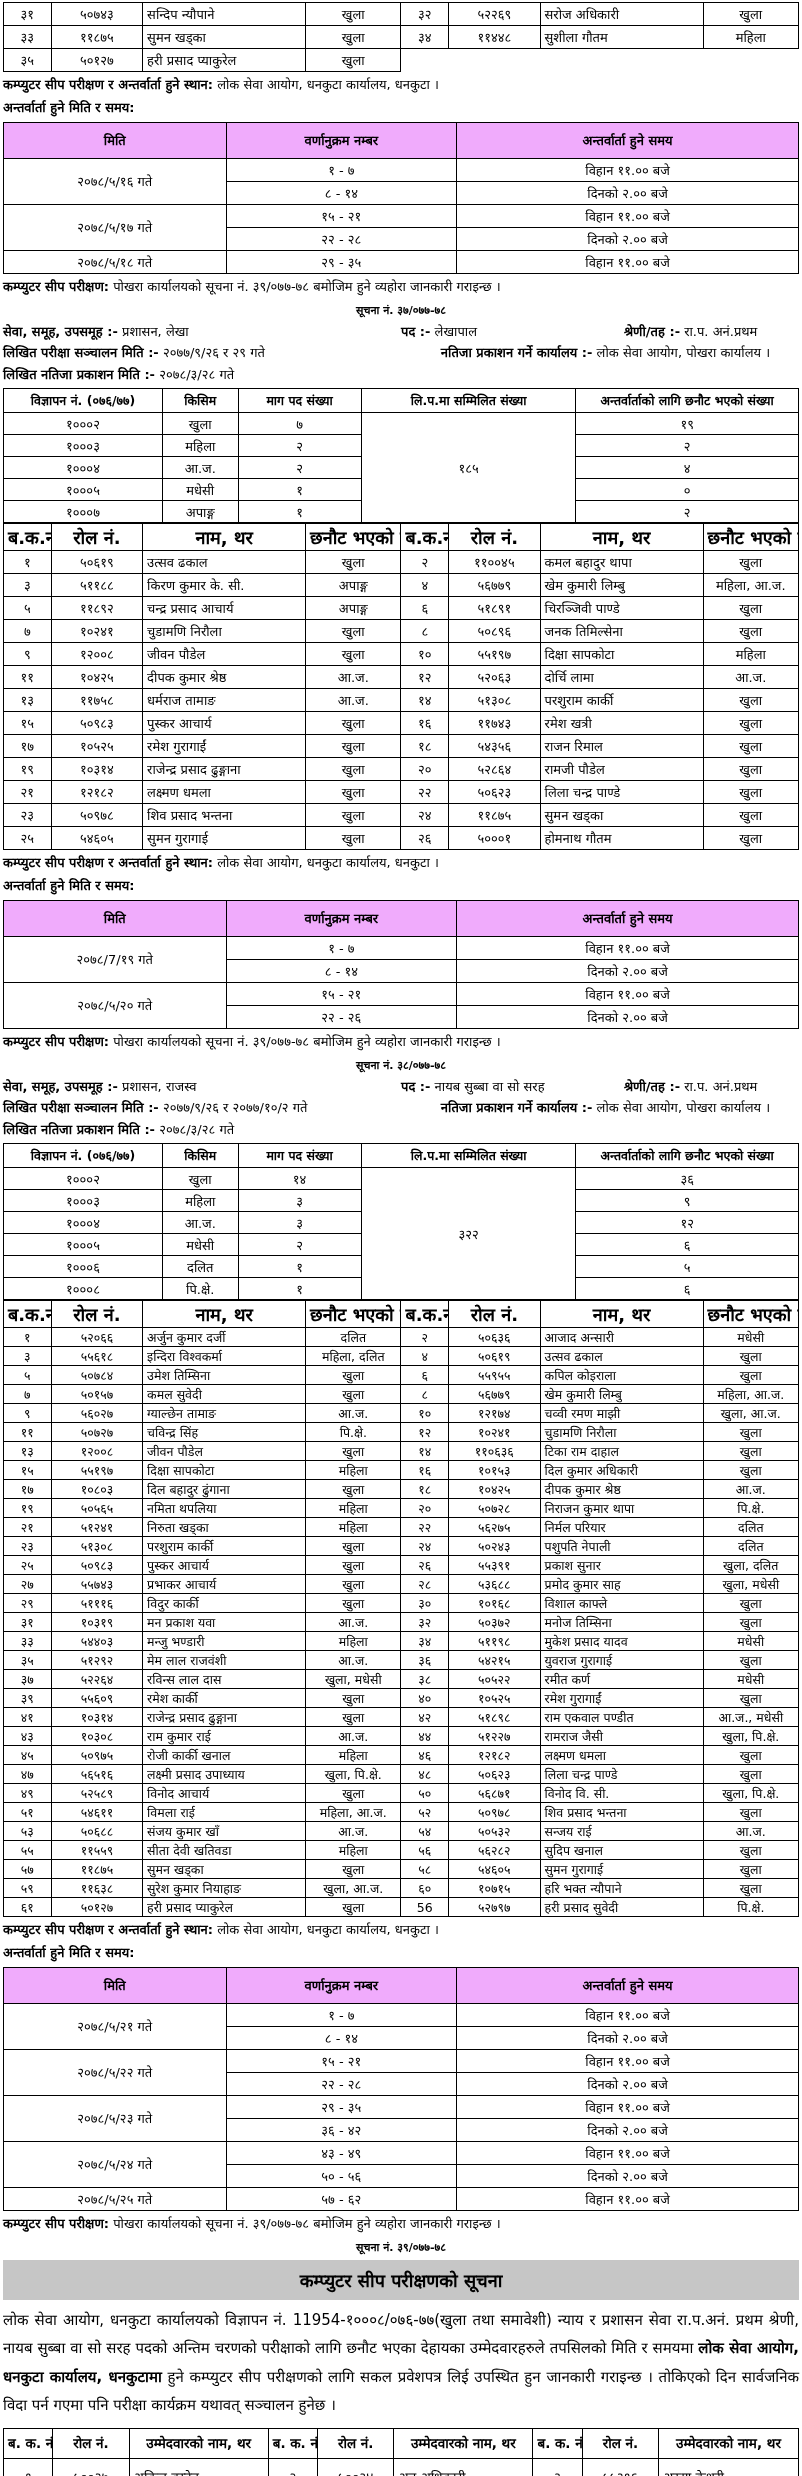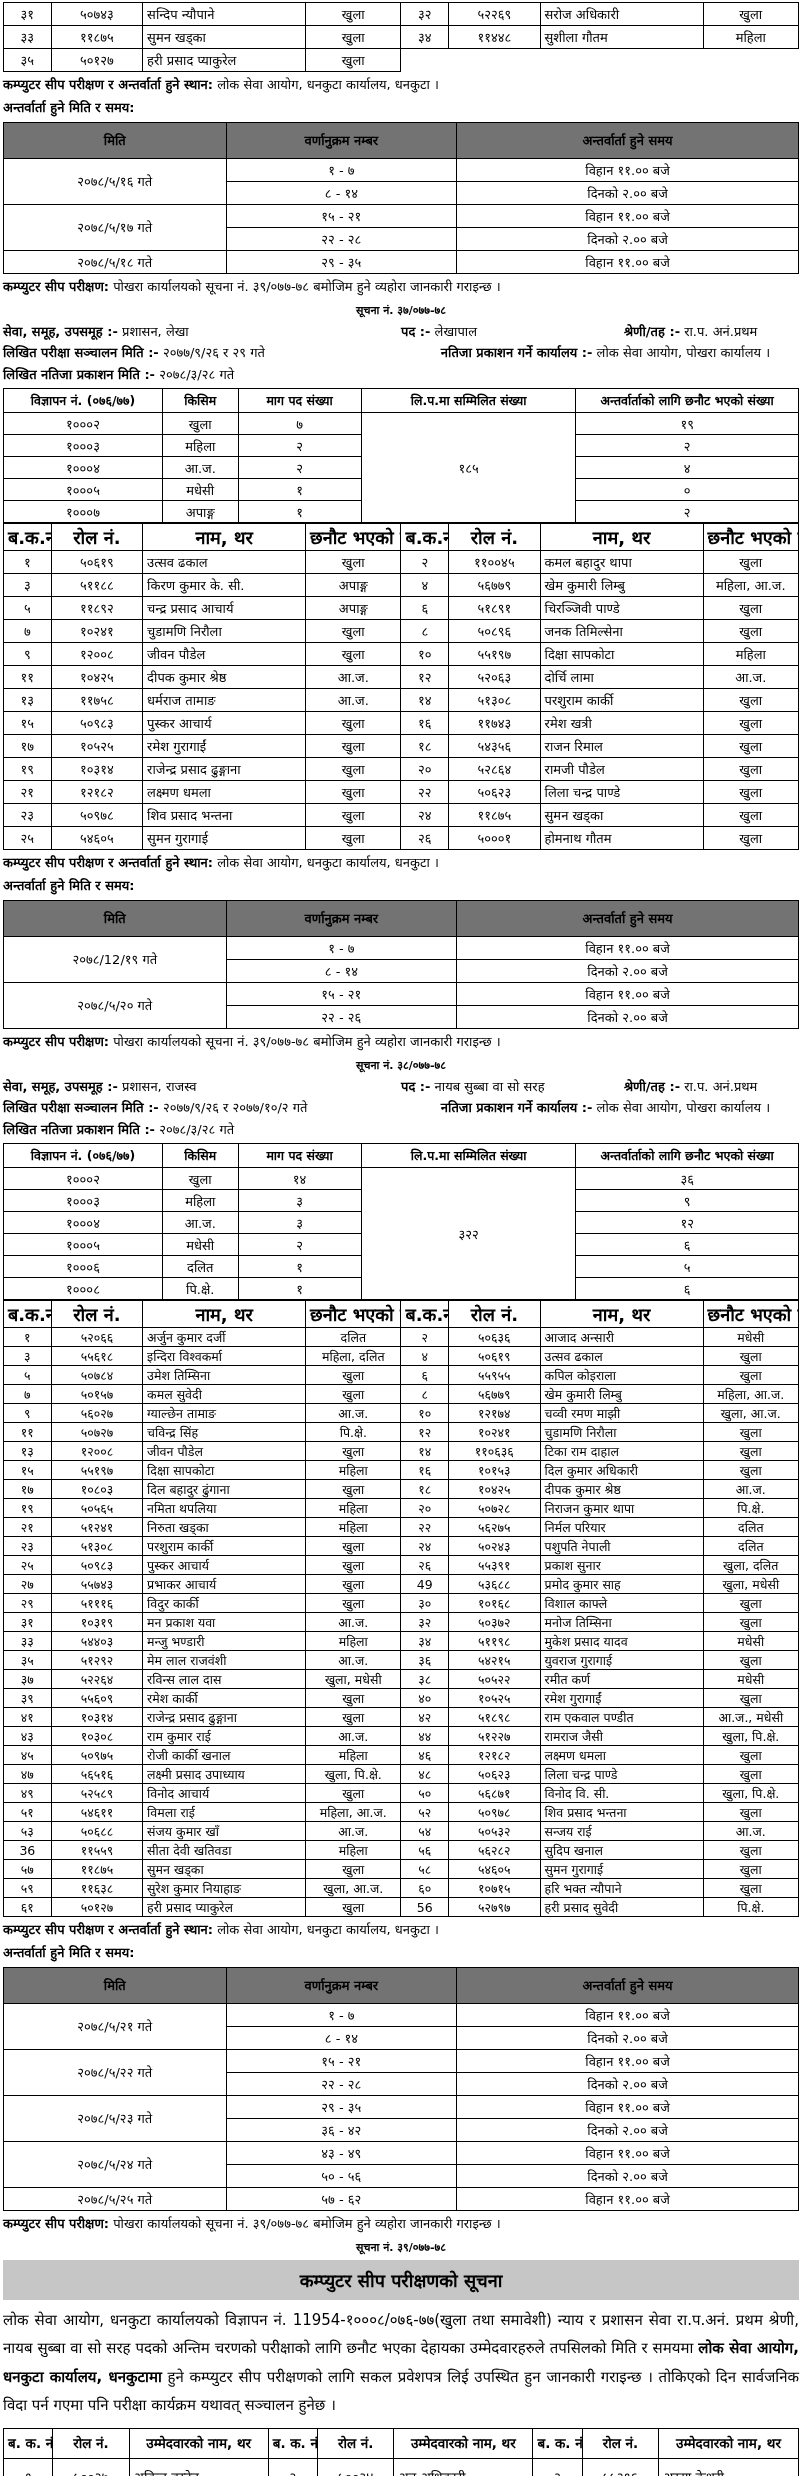--- a/index.html
+++ b/index.html
@@ -6,21 +6,21 @@
   html,body{margin:0;padding:0;background:#fff;}
   body{width:802px;color:#000;font-family:"DejaVu Sans","Liberation Sans",sans-serif;font-size:13px;}
   .doc{padding:2px 3px 10px 3px;}
   table{border-collapse:collapse;width:100%;table-layout:fixed;}
   td,th{border:1px solid #000;padding:1px 4px;text-align:center;overflow:hidden;white-space:nowrap;font-size:13px;}
   th{font-weight:bold;}
   td.l{text-align:left;}
   td.empty{border:none;}
   .toptable td{height:23px;}
   .sched{margin:2px 0;}
-  .sched th{background:#737373;height:36px;}
+  .sched th{background:#f0abfc;height:36px;}
   .sched td{height:23px;}
   .vac td{height:22px;}
   .vac th{height:24px;font-size:12.5px;}
   .cand th{height:22px;font-size:18px;}
   .cand1 td{height:23px;}
   .cand2 td{height:19px;font-size:12.5px;padding:0 4px;}
   .line{margin:4px 0;line-height:1.45;}
   .b{font-weight:bold;}
   .notice-num{text-align:center;font-weight:bold;font-size:11px;margin:5px 0;}
   .meta{margin:2px 0 4px 0;}
@@ -376,21 +376,21 @@
       </colgroup>
     <thead>
       <tr>
         <th>मिति</th>
         <th>वर्णानुक्रम नम्बर</th>
         <th>अन्तर्वार्ता हुने समय</th>
       </tr>
     </thead>
     <tbody>
         <tr>
-          <td rowspan="2">२०७८/12/१९ गते</td>
+          <td rowspan="2">२०७८/7/१९ गते</td>
           <td>१ - ७</td>
           <td>विहान ११.०० बजे</td>
         </tr>
         <tr>
           <td>८ - १४</td>
           <td>दिनको २.०० बजे</td>
         </tr>
         <tr>
           <td rowspan="2">२०७८/५/२० गते</td>
           <td>१५ - २१</td>
@@ -635,21 +635,21 @@
           <td>२६</td>
           <td>५५३९१</td>
           <td class="l">प्रकाश सुनार</td>
           <td>खुला, दलित</td>
         </tr>
         <tr>
           <td>२७</td>
           <td>५५७४३</td>
           <td class="l">प्रभाकर आचार्य</td>
           <td>खुला</td>
-          <td>49</td>
+          <td>२८</td>
           <td>५३६८८</td>
           <td class="l">प्रमोद कुमार साह</td>
           <td>खुला, मधेसी</td>
         </tr>
         <tr>
           <td>२९</td>
           <td>५१११६</td>
           <td class="l">विदुर कार्की</td>
           <td>खुला</td>
           <td>३०</td>
@@ -771,21 +771,21 @@
           <td>५३</td>
           <td>५०६८८</td>
           <td class="l">संजय कुमार खाँ</td>
           <td>आ.ज.</td>
           <td>५४</td>
           <td>५०५३२</td>
           <td class="l">सन्जय राई</td>
           <td>आ.ज.</td>
         </tr>
         <tr>
-          <td>36</td>
+          <td>५५</td>
           <td>११५५९</td>
           <td class="l">सीता देवी खतिवडा</td>
           <td>महिला</td>
           <td>५६</td>
           <td>५६२८२</td>
           <td class="l">सुदिप खनाल</td>
           <td>खुला</td>
         </tr>
         <tr>
           <td>५७</td>

